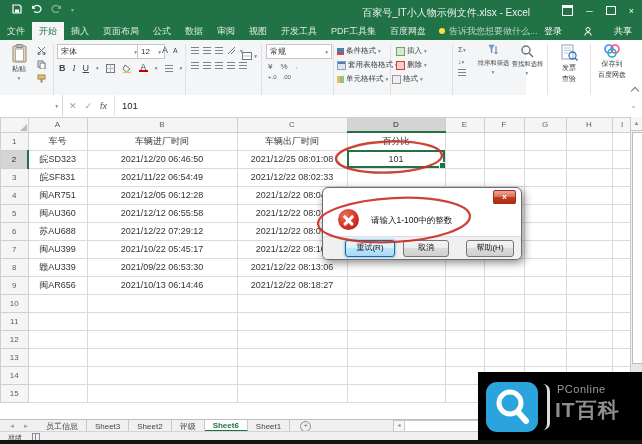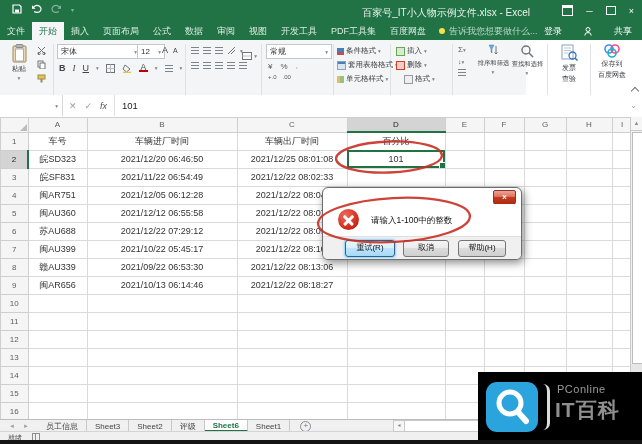--- a/index.html
+++ b/index.html
@@ -320,21 +320,21 @@
       <div class="sline" style="position:absolute;left:4px;top:6px">
         <span class="csq" style="background:#d9ead3;border:1px solid #6aa84f"></span>
         <span>插入</span>
           <span class="dd">▾</span>
       </div>
       <div class="sline" style="position:absolute;left:4px;top:20px">
         <span class="csq" style="background:#f4cccc;border:1px solid #cc4125"></span>
         <span>删除</span>
           <span class="dd">▾</span>
       </div>
-      <div class="sline" style="position:absolute;left:12px;top:34px">
+      <div class="sline" style="position:absolute;left:0;top:34px">
         <span class="csq" style="background:#efefef;border:1px solid #999"></span>
         <span>格式</span>
           <span class="dd">▾</span>
       </div>
       <div class="glabel">单元格</div>
     </div>
 
     <div class="grp" style="left:454px;width:92px">
       <div style="position:absolute;left:4px;top:5px;display:flex;flex-direction:column;gap:4px;font-size:8px;color:#55595d">
         <span><span>Σ</span><span class="dd">▾</span></span>
@@ -605,32 +605,20 @@
           <td class="cell"></td>
           <td class="cell"></td>
           <td class="cell"></td>
           <td class="cell"></td>
           <td class="cell"></td>
           <td class="cell"></td>
           <td class="cell"></td>
           <td class="cell"></td>
           <td class="cell"></td>
         </tr>
-        <tr class="gr">
-          <th class="rh">16</th>
-          <td class="cell"></td>
-          <td class="cell"></td>
-          <td class="cell"></td>
-          <td class="cell"></td>
-          <td class="cell"></td>
-          <td class="cell"></td>
-          <td class="cell"></td>
-          <td class="cell"></td>
-          <td class="cell"></td>
-        </tr>
       </tbody>
     </table>
 
   <div class="vscroll">
     <div class="vs-up">▲</div>
     <div class="vs-thumb"></div>
     <div class="vs-rest"></div>
   </div>
 
   <div class="sheetbar">
@@ -661,21 +649,21 @@
     <div class="dlg-body">
       <div class="err-icon">
           <i></i>
           <b></b>
         </div>
       <div class="dlg-msg">请输入1-100中的整数</div>
     </div>
     <div class="dlg-footer">
       <div class="dlg-btn default" style="left:22px;width:48px">重试(R)</div>
       <div class="dlg-btn" style="left:80px;width:44px">取消</div>
-      <div class="dlg-btn" style="left:135px;width:46px">帮助(H)</div>
+      <div class="dlg-btn" style="left:143px;width:46px">帮助(H)</div>
     </div>
   </div>
 
   <svg class="annot" width="642" height="444" viewBox="0 0 642 444">
     <ellipse cx="389" cy="157" rx="53" ry="15.5" fill="none" stroke="#c62f22" stroke-width="2.3" opacity=".9" transform="rotate(-2 389 157)"></ellipse>
     <ellipse cx="394" cy="220" rx="76" ry="22" fill="none" stroke="#c62f22" stroke-width="2.3" opacity=".9" transform="rotate(-3 394 220)"></ellipse>
   </svg>
 
   <div class="logo">
     <div class="logo-box">

